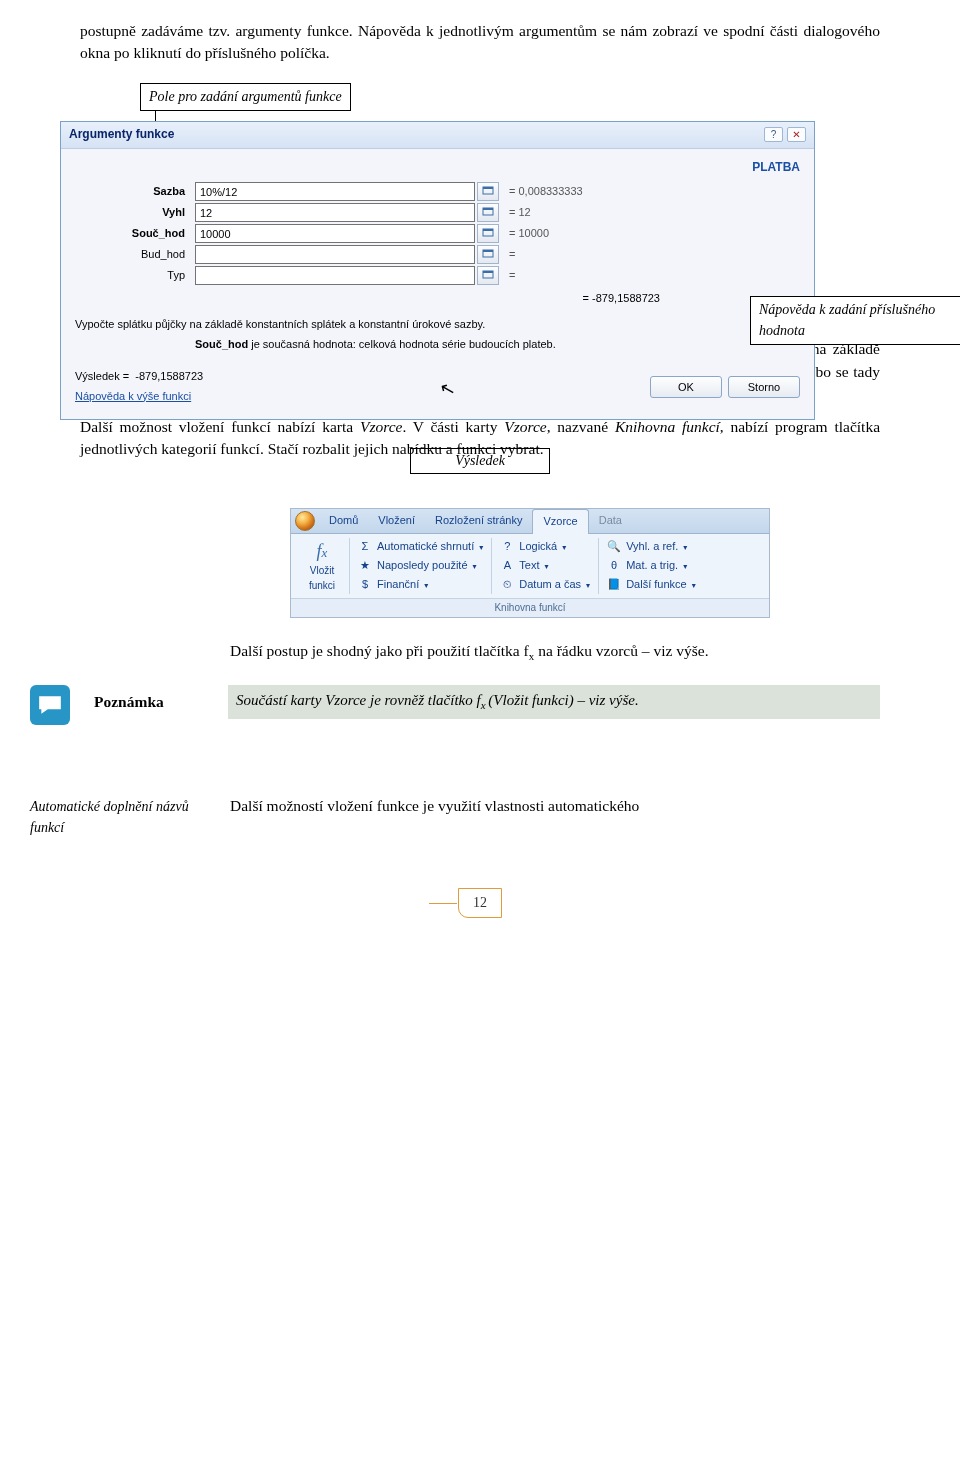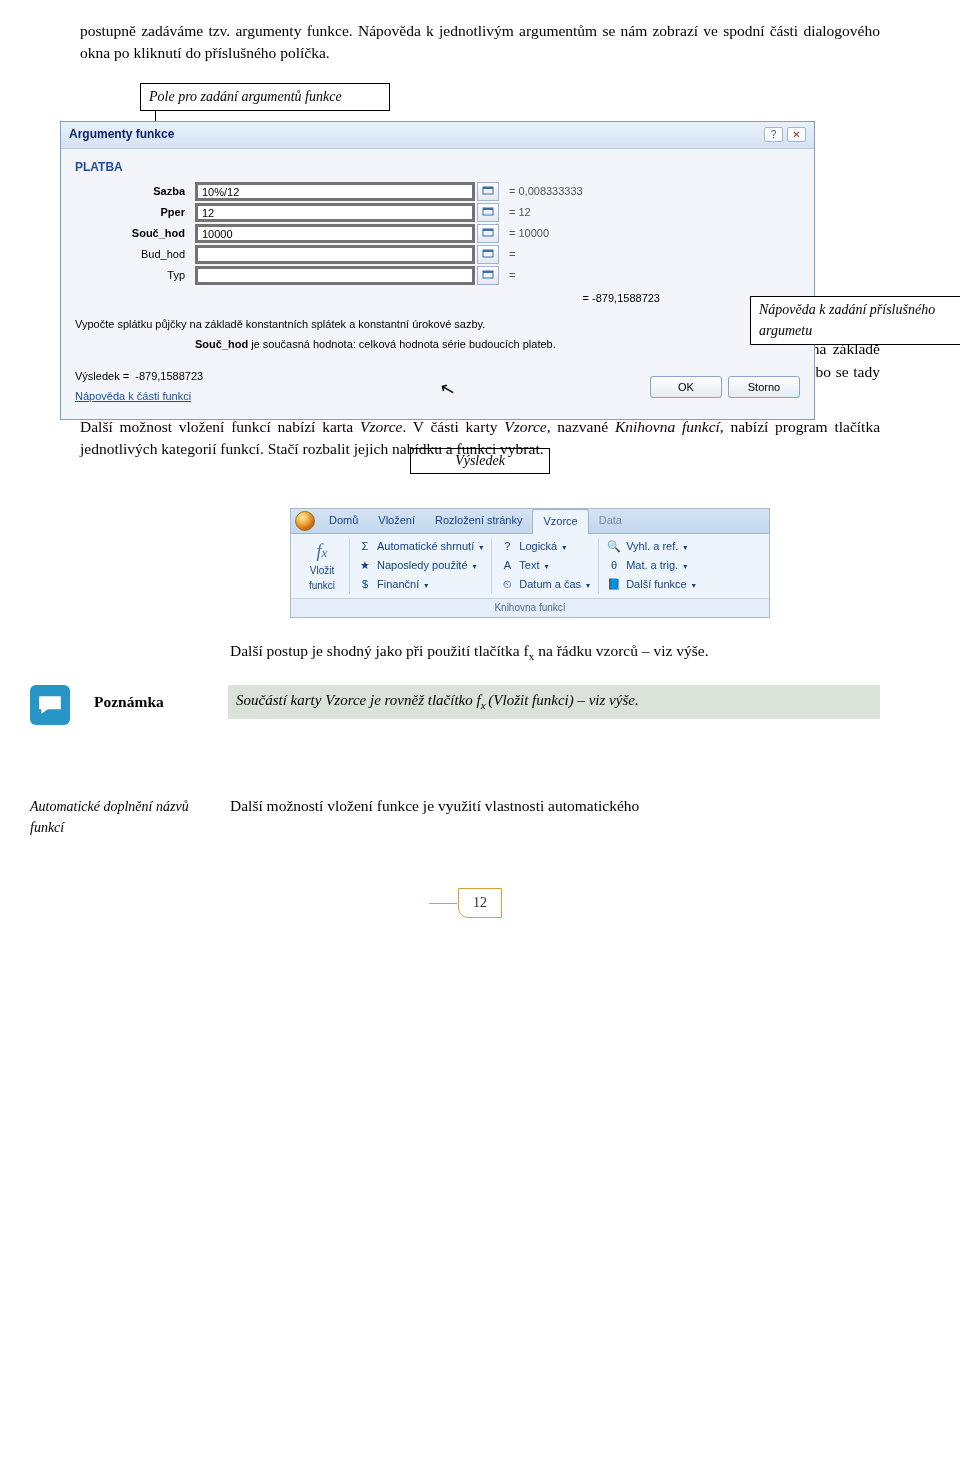--- a/index.html
+++ b/index.html
@@ -18,21 +18,21 @@
   .callout {
     border: 1px solid #000;
     font-style: italic;
     padding: 3px 8px;
     font-size: 14px;
     background: #fff;
   }
   .callout-top {
     margin-left: 60px;
     margin-bottom: 10px;
-    width: 250px;
+    width: 211px;
     position: relative;
   }
   .callout-top .leader {
     position: absolute;
     left: 14px;
     top: 100%;
     width: 1px;
     height: 24px;
     background: #000;
   }
@@ -61,28 +61,28 @@
     border: 1px solid #9fb7d4;
     background: #fbfcfe;
     font-size: 10px;
     line-height: 14px;
     text-align: center;
     color: #3a5a8a;
     border-radius: 2px;
   }
   .win-btn.close { color: #a22; }
   .dlg-body { padding: 10px 14px 14px 14px; background: #f3f5fa; }
-  .fn-name { color: #1a4fa3; font-weight: bold; margin-bottom: 6px; font-size: 12px; }
+  .fn-name { color: #1a4fa3; font-weight: bold; margin-bottom: 6px; font-size: 12px; text-align: right; }
   .arg-row { display: flex; align-items: center; margin: 2px 0; }
   .arg-label { width: 120px; text-align: right; padding-right: 10px; font-weight: bold; font-size: 11px; }
   .arg-label.norm { font-weight: normal; }
   .arg-input {
     width: 280px;
     height: 19px;
-    border: 3px solid #737373;
+    border: 1px solid #737373;
     background: #fff;
     font-family: Tahoma, sans-serif;
     font-size: 11px;
     padding: 0 4px;
   }
   .arg-btn {
     width: 22px; height: 19px;
     border: 1px solid #a0b4ce;
     background: linear-gradient(#fdfdfd,#e4e8f0);
     margin-left: 2px;
@@ -246,21 +246,21 @@
 <p class="intro">postupně zadáváme tzv. argumenty funkce. Nápověda k jednotlivým argumentům se nám zobrazí ve spodní části dialogového okna po kliknutí do příslušného políčka.</p>
 
 <div class="callout callout-top">
   <span>Pole pro zadání argumentů funkce</span>
   <span class="leader"></span>
 </div>
 
 <div class="dialog-wrap">
   <div class="callout callout-right">
     <div>Nápověda k zadání příslušného</div>
-    <div>argumetu</div>
+    <div>hodnota</div>
   </div>
 
   <div class="dialog">
     <div class="dlg-title">
       <span class="title-text">Argumenty funkce</span>
       <div class="dlg-icons">
         <div class="win-btn">?</div>
         <div class="win-btn close">✕</div>
       </div>
     </div>
@@ -273,21 +273,21 @@
             <input class="arg-input" value="10%/12" style="">
             <div class="arg-btn">
               <svg viewBox="0 0 12 12">
                 <rect x="1" y="1" width="10" height="7" fill="none" stroke="#3a6ea8"></rect>
                 <rect x="1" y="1" width="10" height="2" fill="#3a6ea8"></rect>
               </svg>
             </div>
             <div class="arg-eq">= 0,008333333</div>
           </div>
           <div class="arg-row">
-            <div class="arg-label">Pper</div>
+            <div class="arg-label">Vyhl</div>
             <input class="arg-input" value="12" style="">
             <div class="arg-btn">
               <svg viewBox="0 0 12 12">
                 <rect x="1" y="1" width="10" height="7" fill="none" stroke="#3a6ea8"></rect>
                 <rect x="1" y="1" width="10" height="2" fill="#3a6ea8"></rect>
               </svg>
             </div>
             <div class="arg-eq">= 12</div>
           </div>
           <div class="arg-row">
@@ -330,21 +330,21 @@
       <div class="dlg-desc">Vypočte splátku půjčky na základě konstantních splátek a konstantní úrokové sazby.</div>
       <div class="dlg-desc2">
         <b>Souč_hod</b><span>  je současná hodnota: celková hodnota série budoucích plateb.</span>
       </div>
 
       <div class="dlg-res-row">
         <div>
           <div class="dlg-res-left">
             <span>Výsledek =</span>&nbsp;&nbsp;<span>-879,1588723</span>
           </div>
-          <a class="dlg-help">Nápověda k části funkci</a>
+          <a class="dlg-help">Nápověda k výše funkci</a>
         </div>
         <div class="dlg-btns">
           <button class="dlg-btn">OK</button>
           <button class="dlg-btn">Storno</button>
         </div>
       </div>
     </div>
   </div>
   <div class="cursor">↖</div>
 </div>

